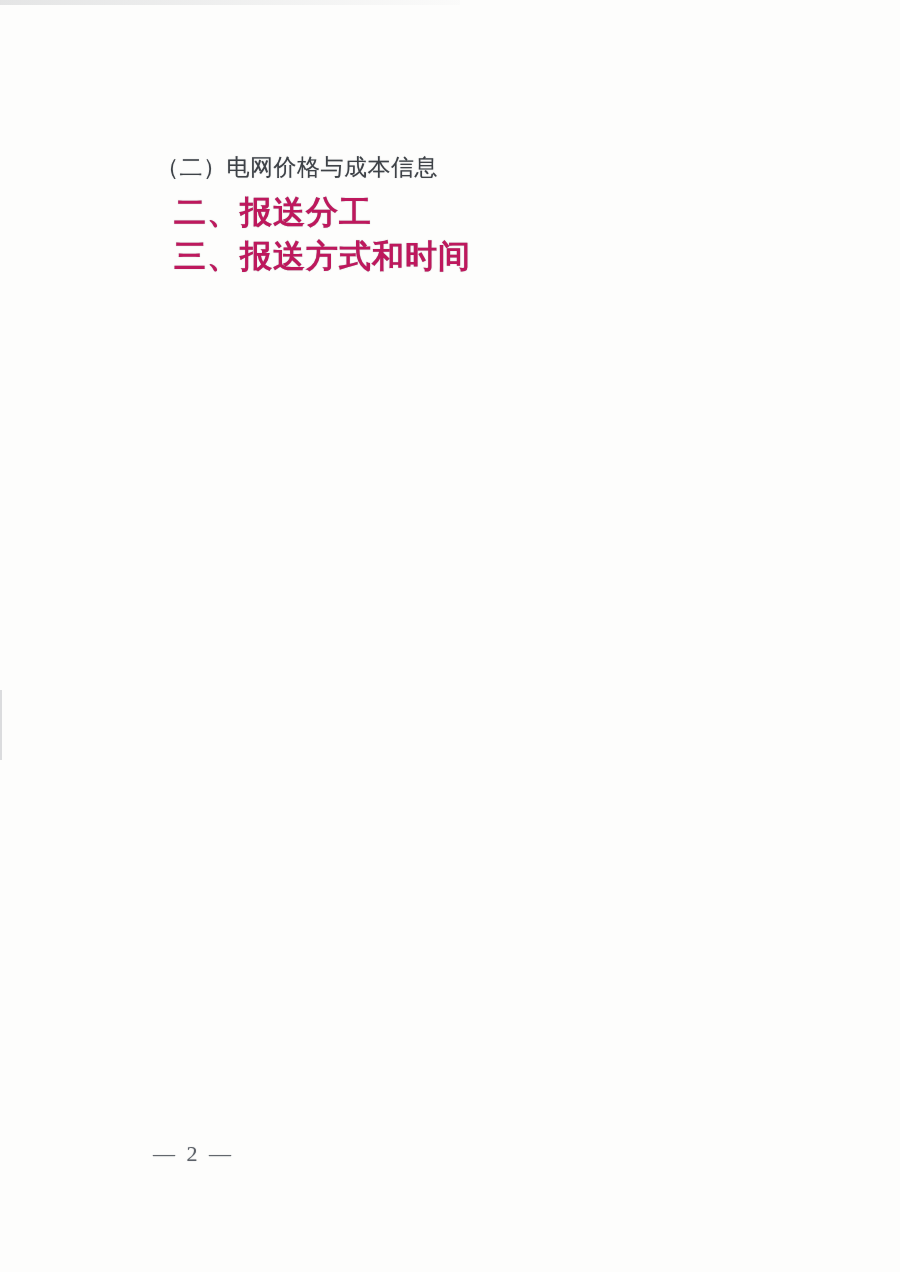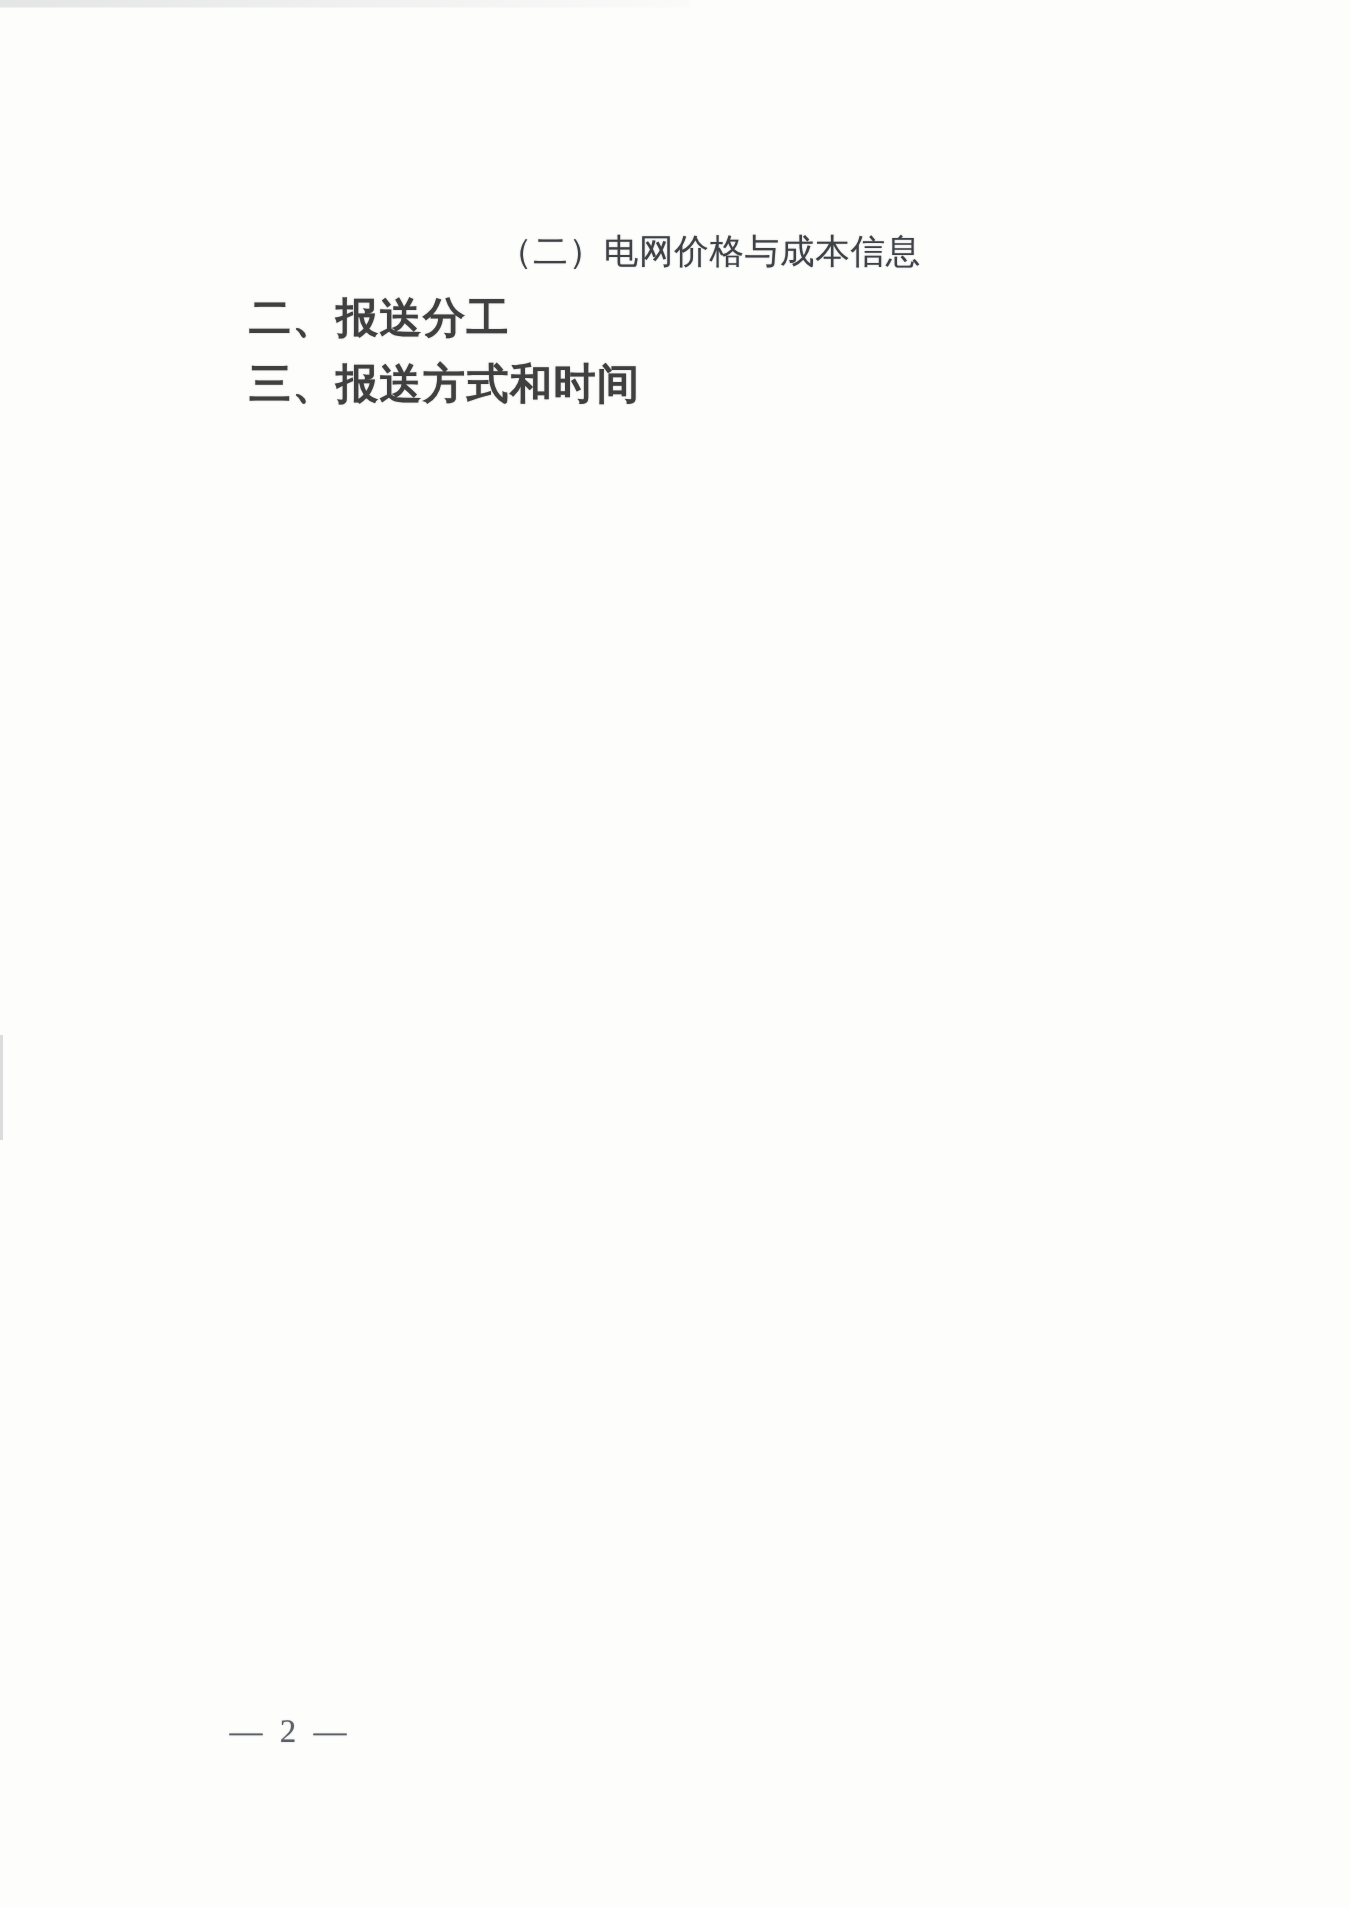--- a/index.html
+++ b/index.html
@@ -43,30 +43,30 @@
     text-shadow: 0 0 1px rgba(95,100,108,0.55);
   }
   .para, .sub {
     margin: 0;
     text-indent: 2em;
     text-align: justify;
     text-justify: inter-character;
     letter-spacing: 0.5px;
   }
   .sub {
-    text-align: center;
+    text-align: left;
   }
   .head {
     margin: 0;
     text-indent: 2em;
     font-family: "Liberation Sans", "DejaVu Sans", sans-serif;
     font-weight: 700;
-    font-size: 28px;
+    font-size: 32px;
     line-height: 44px;
-    color: #404040;
+    color: #be185d;
     letter-spacing: 1px;
     text-shadow: 0 0 1px rgba(80,85,92,0.5);
   }
   .page-number {
     position: absolute;
     left: 153px;
     top: 1140px;
     font-size: 22px;
     line-height: 28px;
     color: #5c6168;

